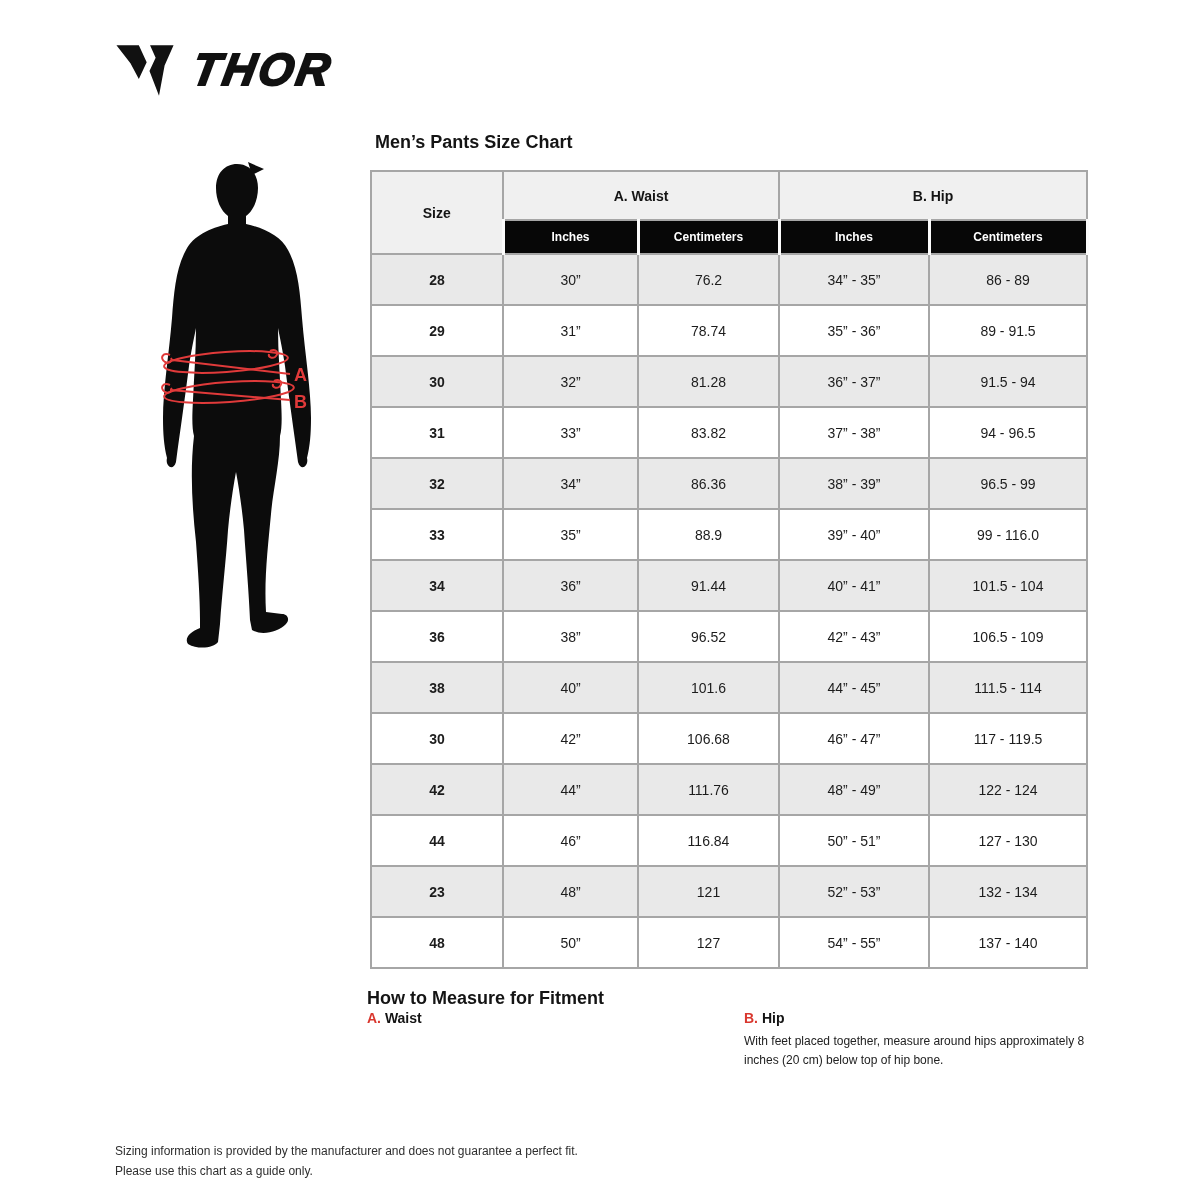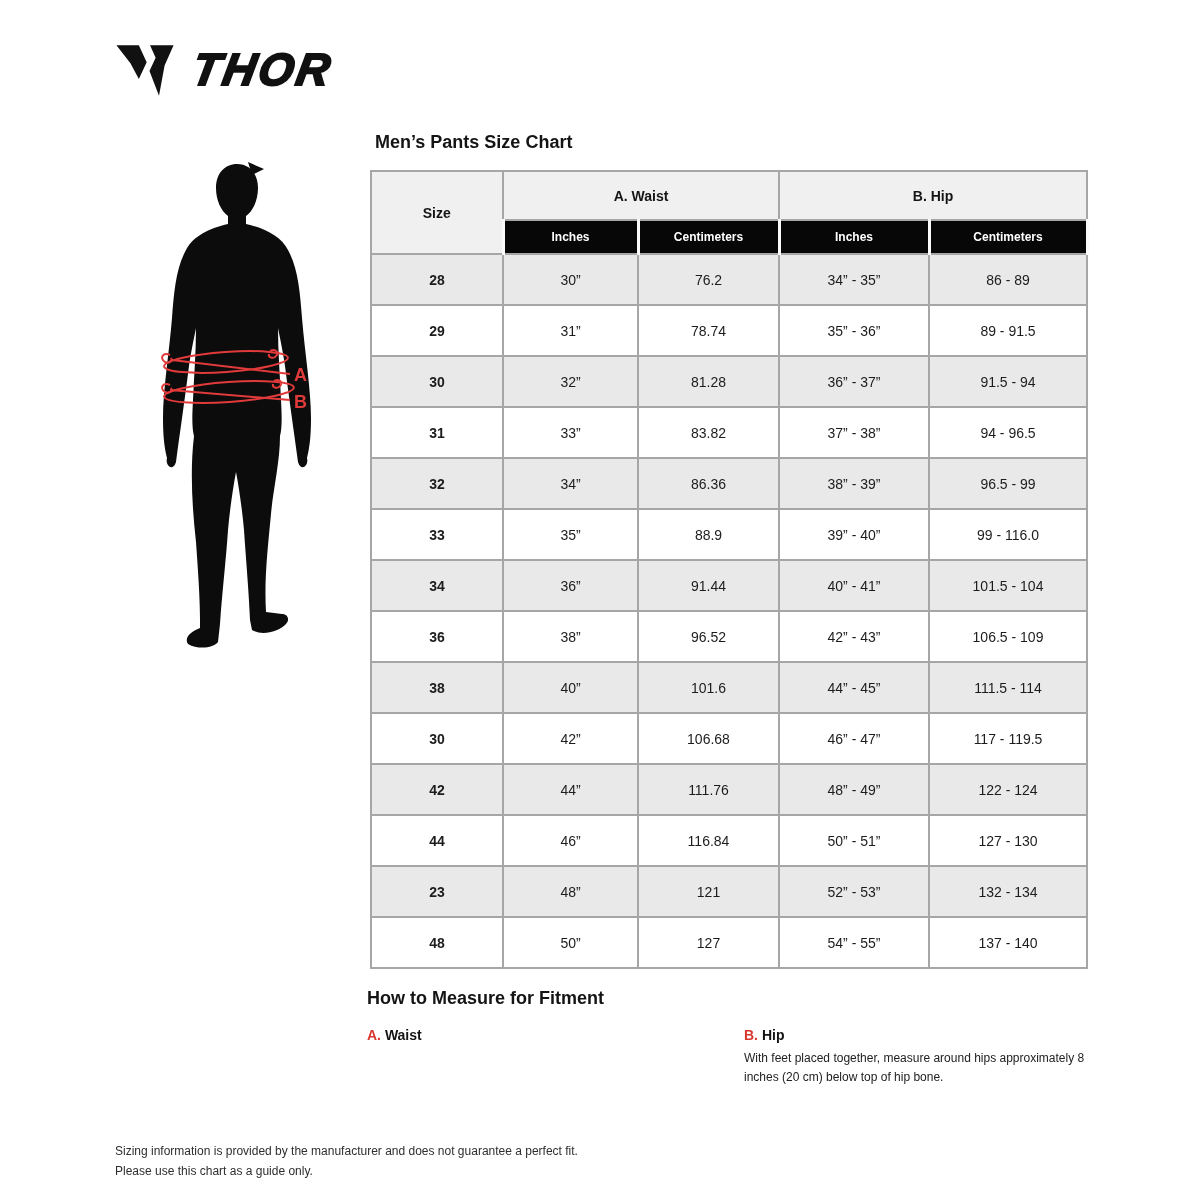--- a/index.html
+++ b/index.html
@@ -34,21 +34,21 @@
     height:34px; background:#070707; color:#ffffff; font-size:12px; font-weight:bold;
     border-left:3px solid #fbfbfb; border-right:3px solid #fbfbfb;
     border-top:2px solid #d6d6d6; border-bottom:2px solid #a6a6a6;
   }
   tbody td { height:51px; color:#1c1c1c; background:#ffffff; }
   tbody tr:nth-child(odd) td { background:#e9e9e9; }
   tbody td.size-col { font-weight:bold; }
 
   
   .howto { position:absolute; left:367px; top:988px; width:722px; }
-  .howto h2 { font-size:18px; font-weight:bold; color:#141414; margin-bottom:18px; }
+  .howto h2 { font-size:18px; font-weight:bold; color:#141414; margin-bottom:1px; }
   .howto-grid { display:grid; grid-template-columns:377px auto; }
   .howto-item .item-head { font-size:14px; font-weight:bold; color:#141414; margin-bottom:6px; }
   .howto-item .letter { color:#d9372e; }
   .howto-item .item-text { font-size:12px; line-height:1.55; color:#222; max-width:345px; }
 
   
   .footnote { position:absolute; left:115px; top:1100px; font-size:12px; line-height:1.7; color:#2e2e2e;margin-top:41px; }
 </style>
 </head>
 <body>

